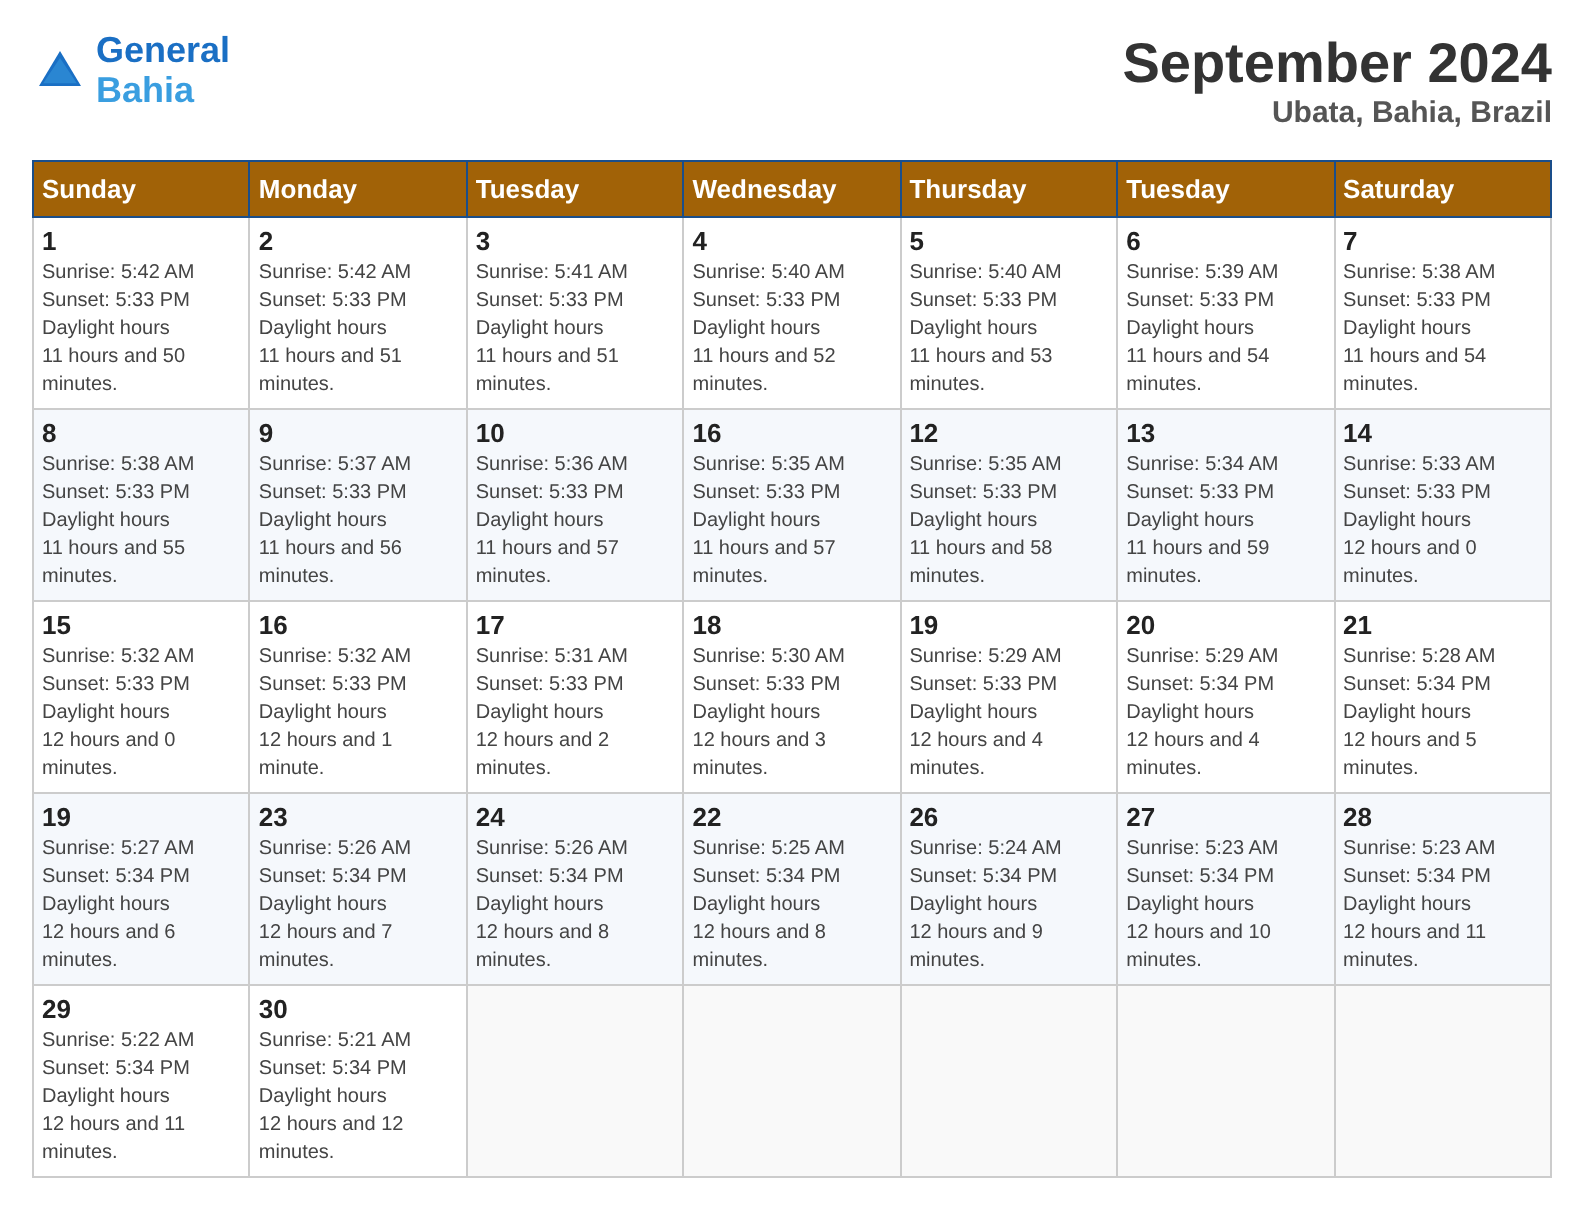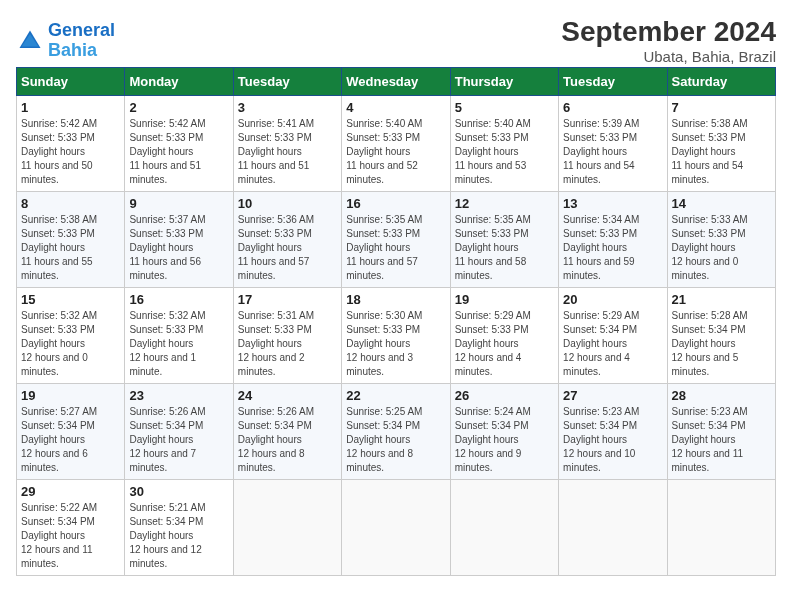--- a/index.html
+++ b/index.html
@@ -6,22 +6,22 @@
     body {
       font-family: Arial, sans-serif;
       background: #fff;
       width: 792px;
       min-height: 612px;
       padding: 16px;
     }
     .header {
       display: flex;
       justify-content: space-between;
-      align-items: center;
-      margin-bottom: 2px;
+      align-items: flex-start;
+      margin-bottom: 15px;
     }
     .logo {
       display: flex;
       align-items: center;
       gap: 4px;
     }
     .logo-text {
       font-size: 18px;
       font-weight: bold;
       color: #333;
@@ -38,28 +38,29 @@
       text-align: right;
     }
     .month-title {
       font-size: 28px;
       font-weight: bold;
       color: #333;
     }
     .subtitle {
       font-size: 15px;
       color: #555;
+      font-weight: bold;
     }
     table {
       width: 100%;
       border-collapse: collapse;
       font-size: 11px;
     }
     thead tr th {
-      background: #15803d;
+      background: #a16207;
       color: #fff;
       padding: 6px 4px;
       text-align: left;
       font-size: 13px;
       font-weight: bold;
       border: 1px solid #1a4e8a;
     }
     tbody tr td {
       border: 1px solid #ccc;
       vertical-align: top;

